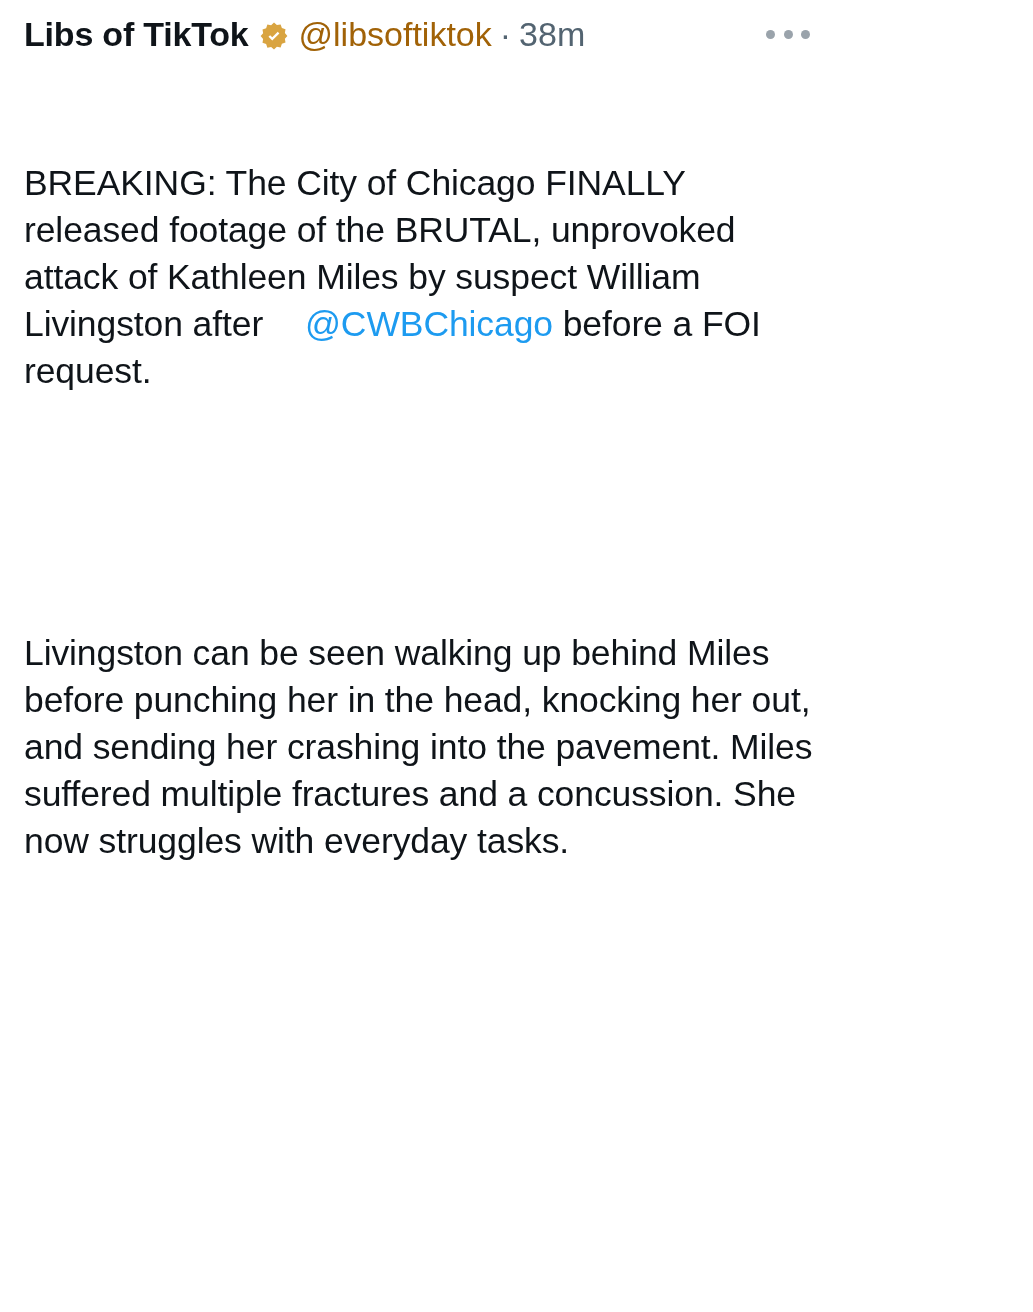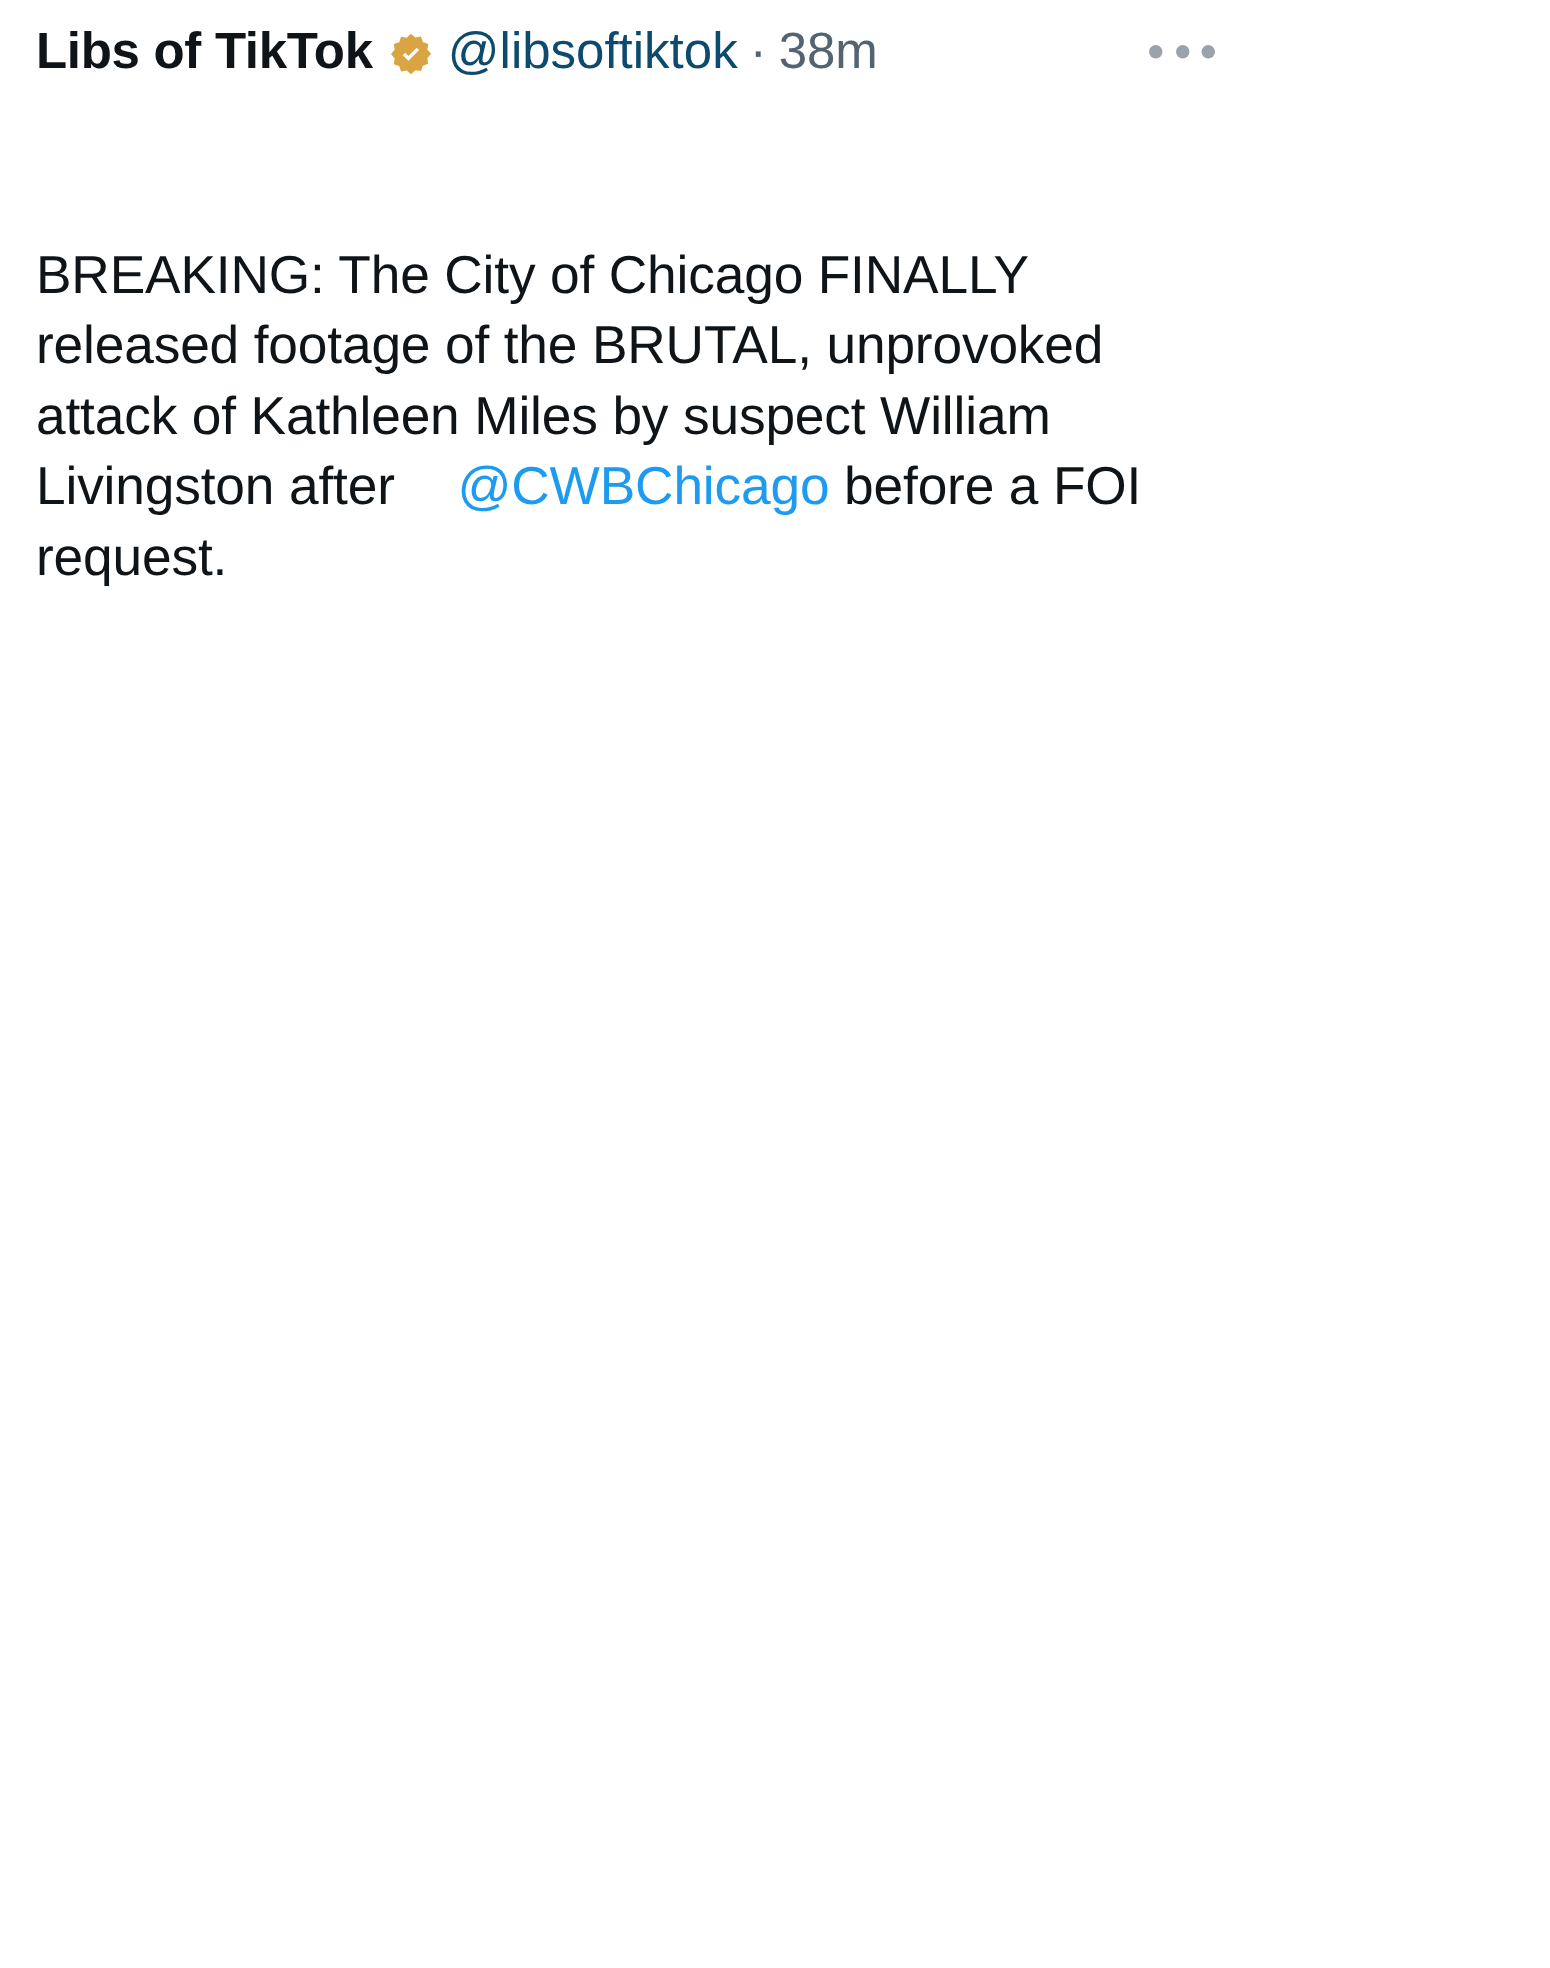--- a/index.html
+++ b/index.html
@@ -37,21 +37,21 @@
   .verified-badge {
     display: inline-block;
     width: 30px;
     height: 30px;
     margin: 0 10px 0 10px;
     position: relative;
     top: 2px;
   }
   .handle {
     font-size: 34px;
-    color: #0c4a6e;
+    color: #a16207;
     line-height: 1;
   }
   .dot-sep {
     font-size: 34px;
     color: #536471;
     line-height: 1;
     padding: 0 8px;
   }
   .timestamp {
     font-size: 34px;
@@ -115,18 +115,19 @@
 
   <div class="more-btn">
     <span></span>
       <span></span>
       <span></span>
   </div>
 
   <div class="body-text">
     <div class="para"><span>BREAKING: The City of Chicago FINALLY released footage of the BRUTAL, unprovoked attack of Kathleen Miles by suspect William Livingston after </span><span class="mention">@CWBChicago</span><span> before a FOI request.</span></div>
     <div class="blank-line"></div>
+    <div class="para">Livingston can be seen walking up behind Miles before punching her in the head, knocking her out, and sending her crashing into the pavement. Miles suffered multiple fractures and a concussion. She now struggles with everyday tasks.</div>
     <div class="blank-line"></div>
     <div class="blank-line"></div>
     
   </div>
 
 </div>
 
 </body></html>

